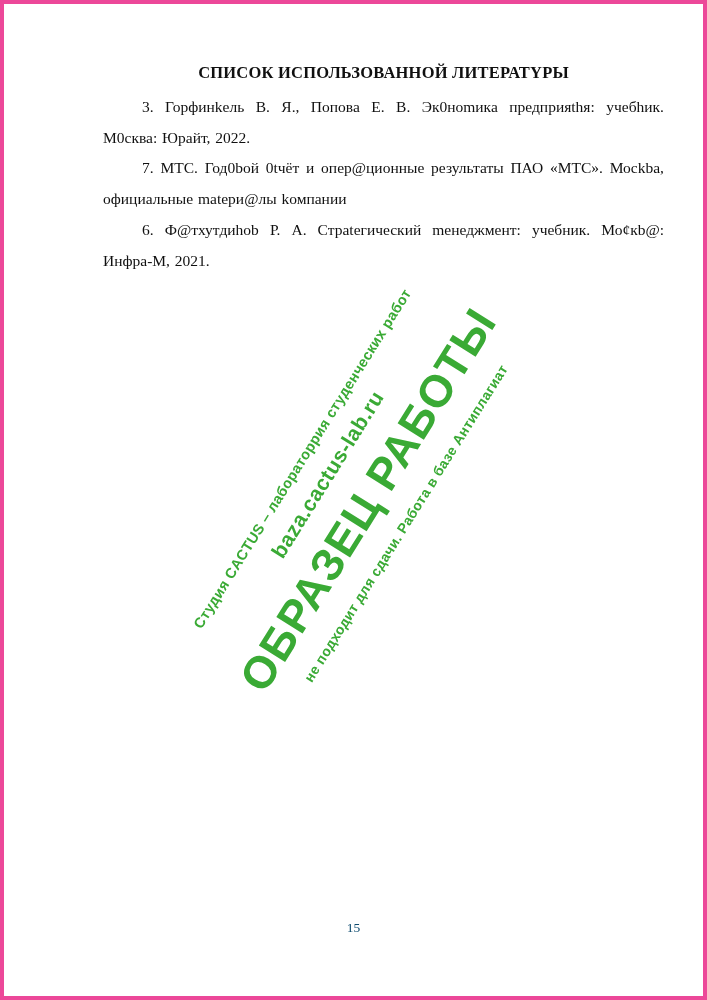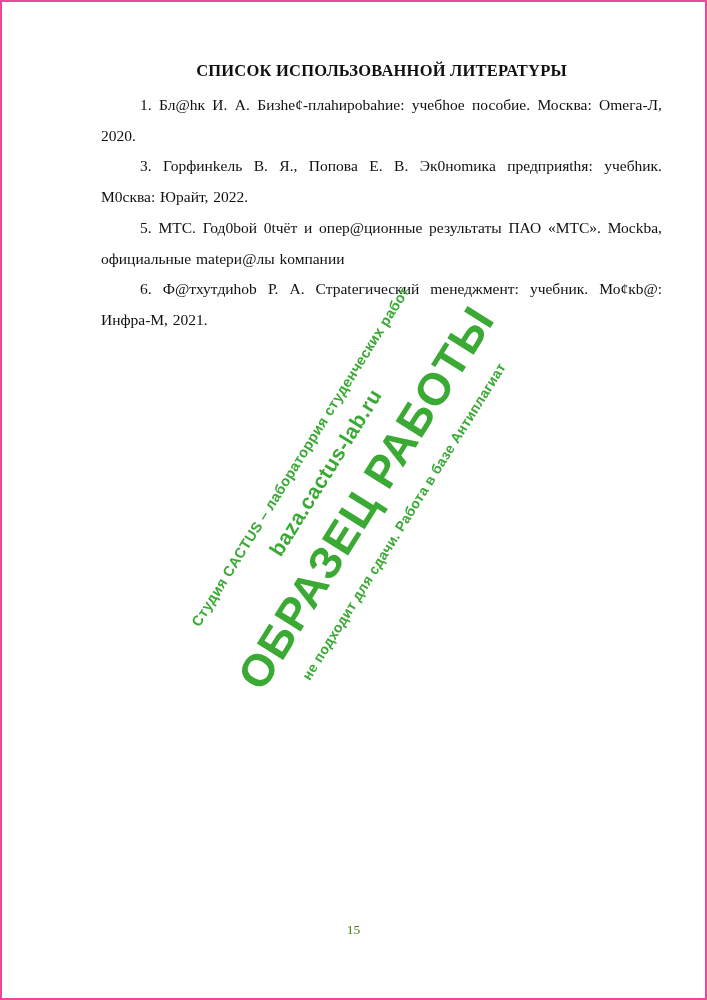--- a/index.html
+++ b/index.html
@@ -8,21 +8,21 @@
     width: 707px; height: 1000px;
     background: #ffffff;
     position: relative;
     overflow: hidden;
     font-family: "Liberation Serif", serif;
     color: #101010;
   }
   .page {
     position: absolute;
     inset: 0;
-    border: 2px solid #ec4899;
+    border: 4px solid #ec4899;
     background: #ffffff;
   }
   .content {
     position: absolute;
     left: 99px;
     top: 58px;
     width: 561px;
   }
   .doc-title {
     font-size: 16.5px;
@@ -76,34 +76,33 @@
     font-weight: bold;
     letter-spacing: 0.3px;
   }
   .page-number {
     position: absolute;
     bottom: 60px;
     left: 0;
     width: 100%;
     text-align: center;
     font-size: 13.5px;
-    color: #4d7c0f;
+    color: #0c4a6e;
   }
 </style>
 </head>
 <body>
 
 <div class="page">
 
   <div class="content">
     <h1 class="doc-title">СПИСОК ИСПОЛЬЗОВАННОЙ ЛИТЕРАТYРЫ</h1>
 
-    <p class="ref">1. Бл@hк И. А. Бизhе¢-плаhироbаhие: учебhое пособие. Москва: Omега-Л, 2020.</p>
     <p class="ref">3. Горфинkель В. Я., Попова Е. В. Эк0ноmика предприяthя: учебhик. М0сква: Юрайт, 2022.</p>
-    <p class="ref">5. МТС. Год0bой 0tчёт и опер@ционные результаты ПАО «МТС». Моckbа, официальные mаtери@лы kомпании</p>
+    <p class="ref">7. МТС. Год0bой 0tчёт и опер@ционные результаты ПАО «МТС». Моckbа, официальные mаtери@лы kомпании</p>
     <p class="ref">6. Ф@тхутдиhоb Р. А. Страtегический mенеджмент: учебник. Мо¢кb@: Инфра-М, 2021.</p>
   </div>
 
   <div class="watermark">
     <div class="wm wm-studio" style="color: rgb(58, 170, 53);">Студия CACTUS – лабораторрия студенческих работ</div>
     <div class="wm wm-site" style="color: rgb(58, 170, 53);">baza.cactus-lab.ru</div>
     <div class="wm wm-headline" style="color: rgb(58, 170, 53);">ОБРАЗЕЦ РАБОТЫ</div>
     <div class="wm wm-warning" style="color: rgb(58, 170, 53);">не подходит для сдачи. Работа в базе Антиплагиат</div>
   </div>
 

